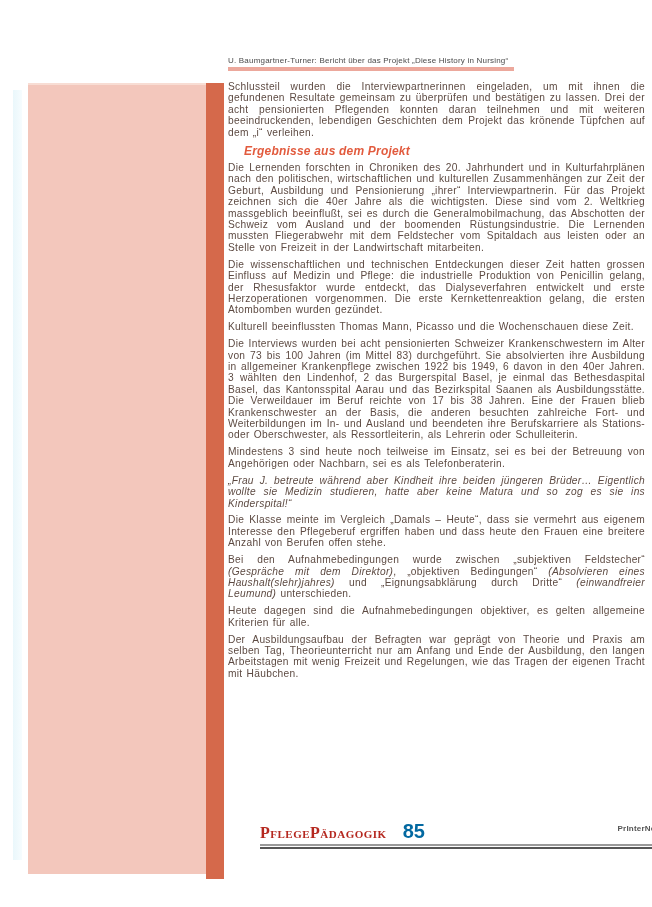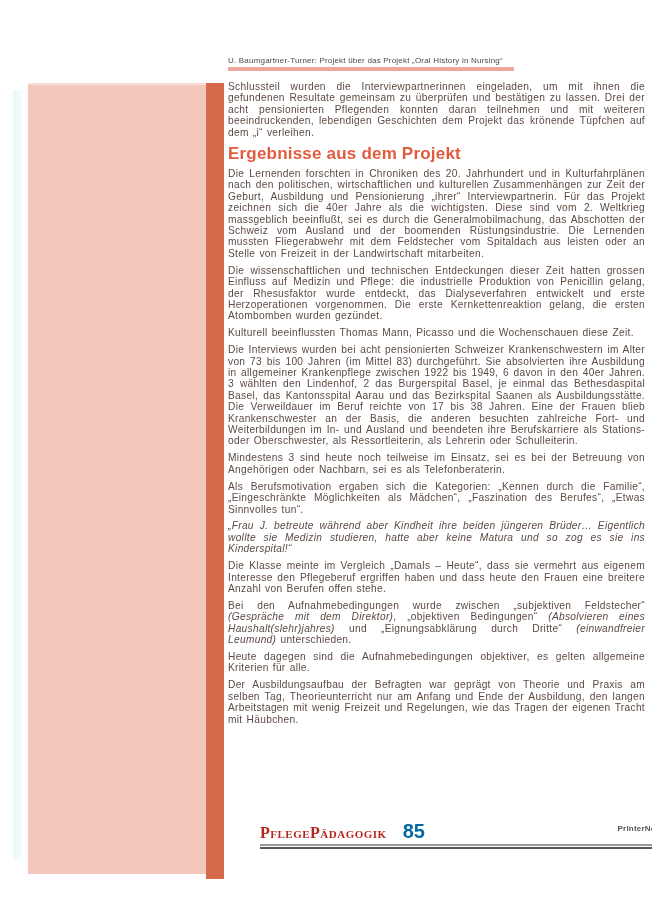--- a/index.html
+++ b/index.html
@@ -15,22 +15,23 @@
   .sidebar-strip{position:absolute;left:206px;top:83px;width:18px;height:796px;
     background:#d5694b;}
   .content{position:absolute;left:228px;top:56px;width:417px;}
   .running-header{font-size:8px;color:#4a4a4a;letter-spacing:.2px;margin:0 0 2px 0;}
   .header-bar{width:286px;height:4px;background:#eca89c;margin-bottom:10px;}
   .article p{
     margin:0 0 5.5px 0;font-size:10.2px;line-height:11.4px;color:#5d4a42;
     text-align:justify;letter-spacing:.3px;word-spacing:1px;
   }
   .article h2{
-    margin:6px 0 4px 0;font-size:17px;font-weight:600;color:#e25b3e;
+    margin:6px 0 4px 16px;font-size:12px;font-weight:600;color:#e25b3e;
     letter-spacing:.2px;
+    font-style:italic;
   }
   .article .it{font-style:italic;}
   .footer{position:absolute;left:228px;top:820px;width:417px;margin-left:32px;}
   .footer-row{display:flex;align-items:baseline;}
   .journal-name{
     font-variant:small-caps;font-weight:bold;font-size:16px;color:#b5281f;
     letter-spacing:.5px;font-family:"Liberation Serif","DejaVu Serif",serif;
   }
   .page-number{font-size:20px;font-weight:bold;color:#0369a1;margin-left:16px;}
   .issue-label{margin-left:auto;font-size:8px;color:#555;align-self:flex-end;
@@ -40,31 +41,30 @@
 </style>
 </head>
 <body>
 
 <div class="page">
   <div class="blue-sliver"></div>
   <div class="sidebar"></div>
   <div class="sidebar-strip"></div>
 
   <div class="content">
-    <div class="running-header">U. Baumgartner-Turner: Projekt über das Projekt „Oral History in Nursing“</div>
+    <div class="running-header">U. Baumgartner-Turner: Bericht über das Projekt „Diese History in Nursing“</div>
     <div class="header-bar"></div>
     <div class="article">
         <p><span>Schlussteil wurden die Interviewpartnerinnen eingeladen, um mit ihnen die gefundenen Resultate gemeinsam zu überprüfen und bestätigen zu lassen. Drei der acht pensionierten Pflegenden konnten daran teilnehmen und mit weiteren beeindruckenden, lebendigen Geschichten dem Projekt das krönende Tüpfchen auf dem „i“ verleihen.</span></p>
         <h2>Ergebnisse aus dem Projekt</h2>
         <p><span>Die Lernenden forschten in Chroniken des 20. Jahrhundert und in Kulturfahrplänen nach den politischen, wirtschaftlichen und kulturellen Zusammenhängen zur Zeit der Geburt, Ausbildung und Pensionierung „ihrer“ Interviewpartnerin. Für das Projekt zeichnen sich die 40er Jahre als die wichtigsten. Diese sind vom 2. Weltkrieg massgeblich beeinflußt, sei es durch die Generalmobilmachung, das Abschotten der Schweiz vom Ausland und der boomenden Rüstungsindustrie. Die Lernenden mussten Fliegerabwehr mit dem Feldstecher vom Spitaldach aus leisten oder an Stelle von Freizeit in der Landwirtschaft mitarbeiten.</span></p>
         <p><span>Die wissenschaftlichen und technischen Entdeckungen dieser Zeit hatten grossen Einfluss auf Medizin und Pflege: die industrielle Produktion von Penicillin gelang, der Rhesusfaktor wurde entdeckt, das Dialyseverfahren entwickelt und erste Herzoperationen vorgenommen. Die erste Kernkettenreaktion gelang, die ersten Atombomben wurden gezündet.</span></p>
         <p><span>Kulturell beeinflussten Thomas Mann, Picasso und die Wochenschauen diese Zeit.</span></p>
         <p><span>Die Interviews wurden bei acht pensionierten Schweizer Krankenschwestern im Alter von 73 bis 100 Jahren (im Mittel 83) durchgeführt. Sie absolvierten ihre Ausbildung in allgemeiner Krankenpflege zwischen 1922 bis 1949, 6 davon in den 40er Jahren. 3 wählten den Lindenhof, 2 das Burgerspital Basel, je einmal das Bethesdaspital Basel, das Kantonsspital Aarau und das Bezirkspital Saanen als Ausbildungsstätte. Die Verweildauer im Beruf reichte von 17 bis 38 Jahren. Eine der Frauen blieb Krankenschwester an der Basis, die anderen besuchten zahlreiche Fort- und Weiterbildungen im In- und Ausland und beendeten ihre Berufskarriere als Stations- oder Oberschwester, als Ressortleiterin, als Lehrerin oder Schulleiterin.</span></p>
         <p><span>Mindestens 3 sind heute noch teilweise im Einsatz, sei es bei der Betreuung von Angehörigen oder Nachbarn, sei es als Telefonberaterin.</span></p>
-        <p><span>Als Berufsmotivation ergaben sich die Kategorien: „Kennen durch die Familie“, „Eingeschränkte Möglichkeiten als Mädchen“, „Faszination des Berufes“, „Etwas Sinnvolles tun“.</span></p>
         <p><span class="it">„Frau J. betreute während aber Kindheit ihre beiden jüngeren Brüder… Eigentlich wollte sie Medizin studieren, hatte aber keine Matura und so zog es sie ins Kinderspital!“</span></p>
         <p><span>Die Klasse meinte im Vergleich „Damals – Heute“, dass sie vermehrt aus eigenem Interesse den Pflegeberuf ergriffen haben und dass heute den Frauen eine breitere Anzahl von Berufen offen stehe.</span></p>
         <p><span>Bei den Aufnahmebedingungen wurde zwischen „subjektiven Feldstecher“ </span><span class="it">(Gespräche mit dem Direktor)</span><span>, „objektiven Bedingungen“ </span><span class="it">(Absolvieren eines Haushalt(slehr)jahres)</span><span> und „Eignungsabklärung durch Dritte“ </span><span class="it">(einwandfreier Leumund)</span><span> unterschieden.</span></p>
         <p><span>Heute dagegen sind die Aufnahmebedingungen objektiver, es gelten allgemeine Kriterien für alle.</span></p>
         <p><span>Der Ausbildungsaufbau der Befragten war geprägt von Theorie und Praxis am selben Tag, Theorieunterricht nur am Anfang und Ende der Ausbildung, den langen Arbeitstagen mit wenig Freizeit und Regelungen, wie das Tragen der eigenen Tracht mit Häubchen.</span></p>
       </div>
   </div>
 
   <div class="footer">
     <div class="footer-row">

